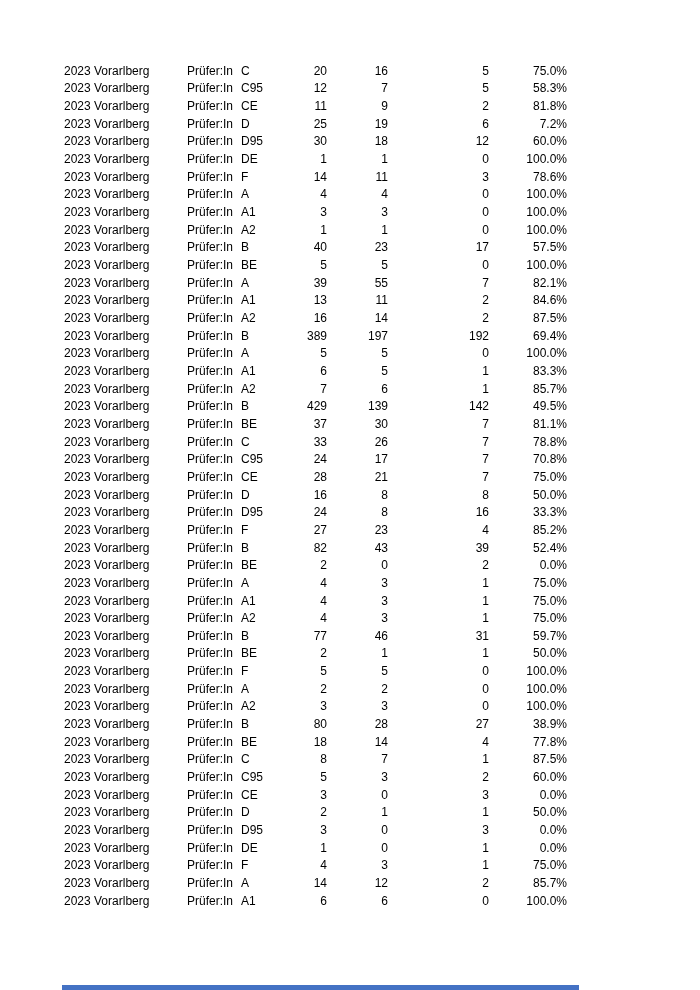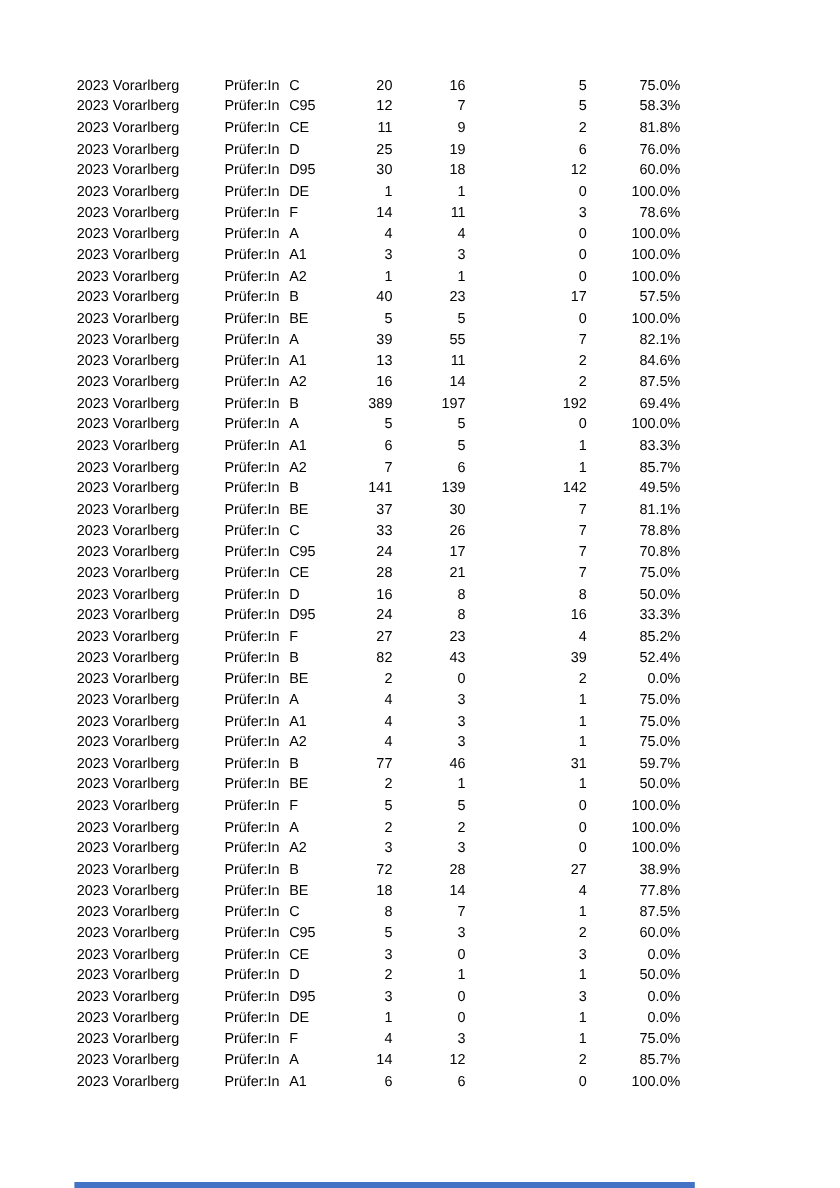--- a/index.html
+++ b/index.html
@@ -51,21 +51,21 @@
         <div class="cell c5">2</div>
         <div class="cell c6">81.8%</div>
       </div>
       <div class="row">
         <div class="cell c0">2023 Vorarlberg</div>
         <div class="cell c1">Prüfer:In</div>
         <div class="cell c2">D</div>
         <div class="cell c3">25</div>
         <div class="cell c4">19</div>
         <div class="cell c5">6</div>
-        <div class="cell c6">76.0%</div>
+        <div class="cell c6">7.2%</div>
       </div>
       <div class="row">
         <div class="cell c0">2023 Vorarlberg</div>
         <div class="cell c1">Prüfer:In</div>
         <div class="cell c2">D95</div>
         <div class="cell c3">30</div>
         <div class="cell c4">18</div>
         <div class="cell c5">12</div>
         <div class="cell c6">60.0%</div>
       </div>
@@ -192,21 +192,21 @@
         <div class="cell c2">A2</div>
         <div class="cell c3">7</div>
         <div class="cell c4">6</div>
         <div class="cell c5">1</div>
         <div class="cell c6">85.7%</div>
       </div>
       <div class="row">
         <div class="cell c0">2023 Vorarlberg</div>
         <div class="cell c1">Prüfer:In</div>
         <div class="cell c2">B</div>
-        <div class="cell c3">141</div>
+        <div class="cell c3">429</div>
         <div class="cell c4">139</div>
         <div class="cell c5">142</div>
         <div class="cell c6">49.5%</div>
       </div>
       <div class="row">
         <div class="cell c0">2023 Vorarlberg</div>
         <div class="cell c1">Prüfer:In</div>
         <div class="cell c2">BE</div>
         <div class="cell c3">37</div>
         <div class="cell c4">30</div>
@@ -354,21 +354,21 @@
         <div class="cell c2">A2</div>
         <div class="cell c3">3</div>
         <div class="cell c4">3</div>
         <div class="cell c5">0</div>
         <div class="cell c6">100.0%</div>
       </div>
       <div class="row">
         <div class="cell c0">2023 Vorarlberg</div>
         <div class="cell c1">Prüfer:In</div>
         <div class="cell c2">B</div>
-        <div class="cell c3">72</div>
+        <div class="cell c3">80</div>
         <div class="cell c4">28</div>
         <div class="cell c5">27</div>
         <div class="cell c6">38.9%</div>
       </div>
       <div class="row">
         <div class="cell c0">2023 Vorarlberg</div>
         <div class="cell c1">Prüfer:In</div>
         <div class="cell c2">BE</div>
         <div class="cell c3">18</div>
         <div class="cell c4">14</div>

